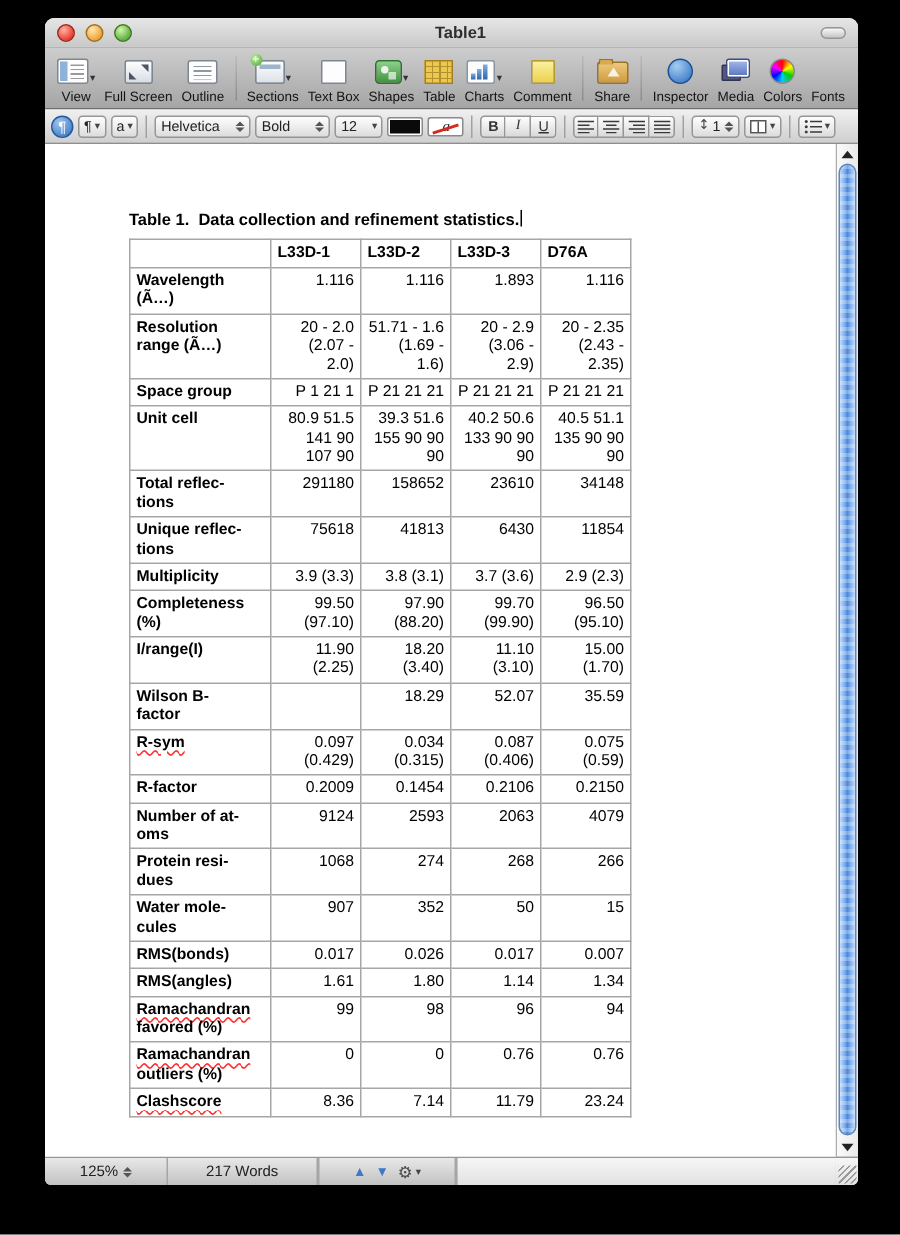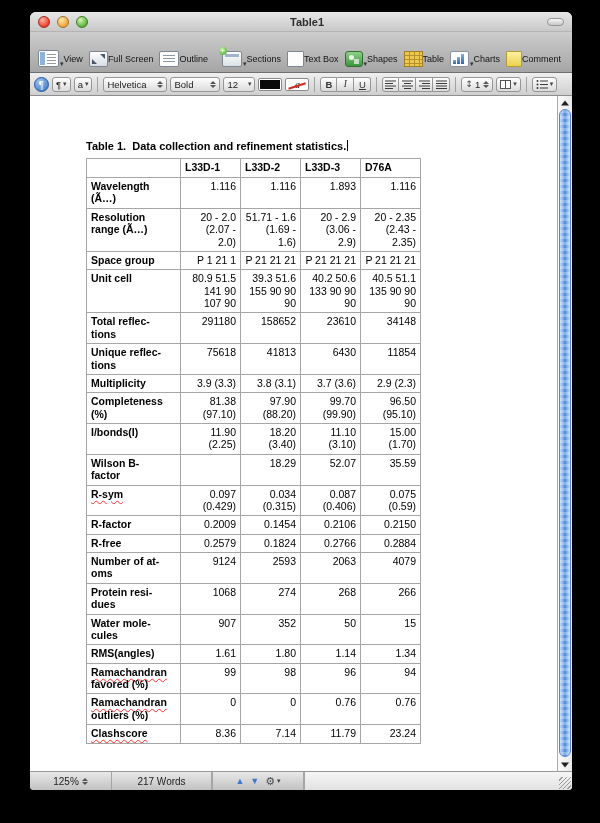--- a/index.html
+++ b/index.html
@@ -20,21 +20,21 @@
   .tl.yellow{background:radial-gradient(circle at 35% 30%, #ffe9ad, #f0a43a 70%);border:1px solid #9d7122;}
   .tl.green{background:radial-gradient(circle at 35% 30%, #d2f5b0, #5fb33e 70%);border:1px solid #3e7a26;}
   .wtitle{position:absolute;left:12px;right:0;text-align:center;font-size:11px;font-weight:bold;color:#2e2e2e;}
   .pill{position:absolute;right:8px;top:6px;width:17px;height:8px;border-radius:4px;
         background:linear-gradient(#f8f8f8,#c6c6c6);border:1px solid #969696;box-sizing:border-box;}
 
   
   .toolbar{height:41px;flex:0 0 41px;background:linear-gradient(#cdcdcd,#a5a5a5);
            display:flex;align-items:flex-end;padding:2px 5px 3px 6px;box-sizing:border-box;
            border-bottom:1px solid #6f6f6f;column-gap:2px;}
-  .tb-item{display:flex;flex-direction:row;align-items:center;padding:0 2px;}
+  .tb-item{display:flex;flex-direction:column;align-items:center;padding:0 2px;}
   .tb-iconrow{height:21px;display:flex;align-items:center;}
   .tb-label{font-size:9px;color:#141414;margin-top:1px;white-space:nowrap;}
   .tb-dd{font-size:7px;color:#333;margin-left:1px;align-self:flex-end;line-height:10px;}
   .tsep{width:1px;align-self:stretch;margin:3px 3px 2px 3px;background:linear-gradient(#bbb,#8a8a8a);}
 
   
   .tb-icon{display:inline-block;position:relative;}
   .view-icon{width:19px;height:15px;background:#fdfdfd;border:1px solid #7d8794;border-radius:2px;}
   .view-icon::before{content:'';position:absolute;left:1px;top:1px;bottom:1px;width:5px;background:#8fb2d8;}
   .view-icon::after{content:'';position:absolute;left:8px;right:2px;top:3px;bottom:2px;
@@ -441,27 +441,27 @@
               <tr>
                 <td class="rlabel c0">Multiplicity</td>
                 <td class="val">3.9 (3.3)</td>
                 <td class="val">3.8 (3.1)</td>
                 <td class="val">3.7 (3.6)</td>
                 <td class="val">2.9 (2.3)</td>
               </tr>
               <tr>
                 <td class="rlabel c0">Completeness
 (%)</td>
-                <td class="val">81.38 (97.10)</td>
+                <td class="val">99.50 (97.10)</td>
                 <td class="val">97.90 (88.20)</td>
                 <td class="val">99.70 (99.90)</td>
                 <td class="val">96.50 (95.10)</td>
               </tr>
               <tr>
-                <td class="rlabel c0">I/bonds(I)</td>
+                <td class="rlabel c0">I/range(I)</td>
                 <td class="val">11.90 (2.25)</td>
                 <td class="val">18.20 (3.40)</td>
                 <td class="val">11.10 (3.10)</td>
                 <td class="val">15.00 (1.70)</td>
               </tr>
               <tr>
                 <td class="rlabel c0">Wilson B-
 factor</td>
                 <td class="val"></td>
                 <td class="val">18.29</td>
@@ -476,27 +476,20 @@
                 <td class="val">0.075 (0.59)</td>
               </tr>
               <tr>
                 <td class="rlabel c0">R-factor</td>
                 <td class="val">0.2009</td>
                 <td class="val">0.1454</td>
                 <td class="val">0.2106</td>
                 <td class="val">0.2150</td>
               </tr>
               <tr>
-                <td class="rlabel c0">R-free</td>
-                <td class="val">0.2579</td>
-                <td class="val">0.1824</td>
-                <td class="val">0.2766</td>
-                <td class="val">0.2884</td>
-              </tr>
-              <tr>
                 <td class="rlabel c0">Number of at-
 oms</td>
                 <td class="val">9124</td>
                 <td class="val">2593</td>
                 <td class="val">2063</td>
                 <td class="val">4079</td>
               </tr>
               <tr>
                 <td class="rlabel c0">Protein resi-
 dues</td>
@@ -505,20 +498,27 @@
                 <td class="val">268</td>
                 <td class="val">266</td>
               </tr>
               <tr>
                 <td class="rlabel c0">Water mole-
 cules</td>
                 <td class="val">907</td>
                 <td class="val">352</td>
                 <td class="val">50</td>
                 <td class="val">15</td>
+              </tr>
+              <tr>
+                <td class="rlabel c0">RMS(bonds)</td>
+                <td class="val">0.017</td>
+                <td class="val">0.026</td>
+                <td class="val">0.017</td>
+                <td class="val">0.007</td>
               </tr>
               <tr>
                 <td class="rlabel c0">RMS(angles)</td>
                 <td class="val">1.61</td>
                 <td class="val">1.80</td>
                 <td class="val">1.14</td>
                 <td class="val">1.34</td>
               </tr>
               <tr>
                 <td class="rlabel c0"><span class="sq">Ramachandran</span>

